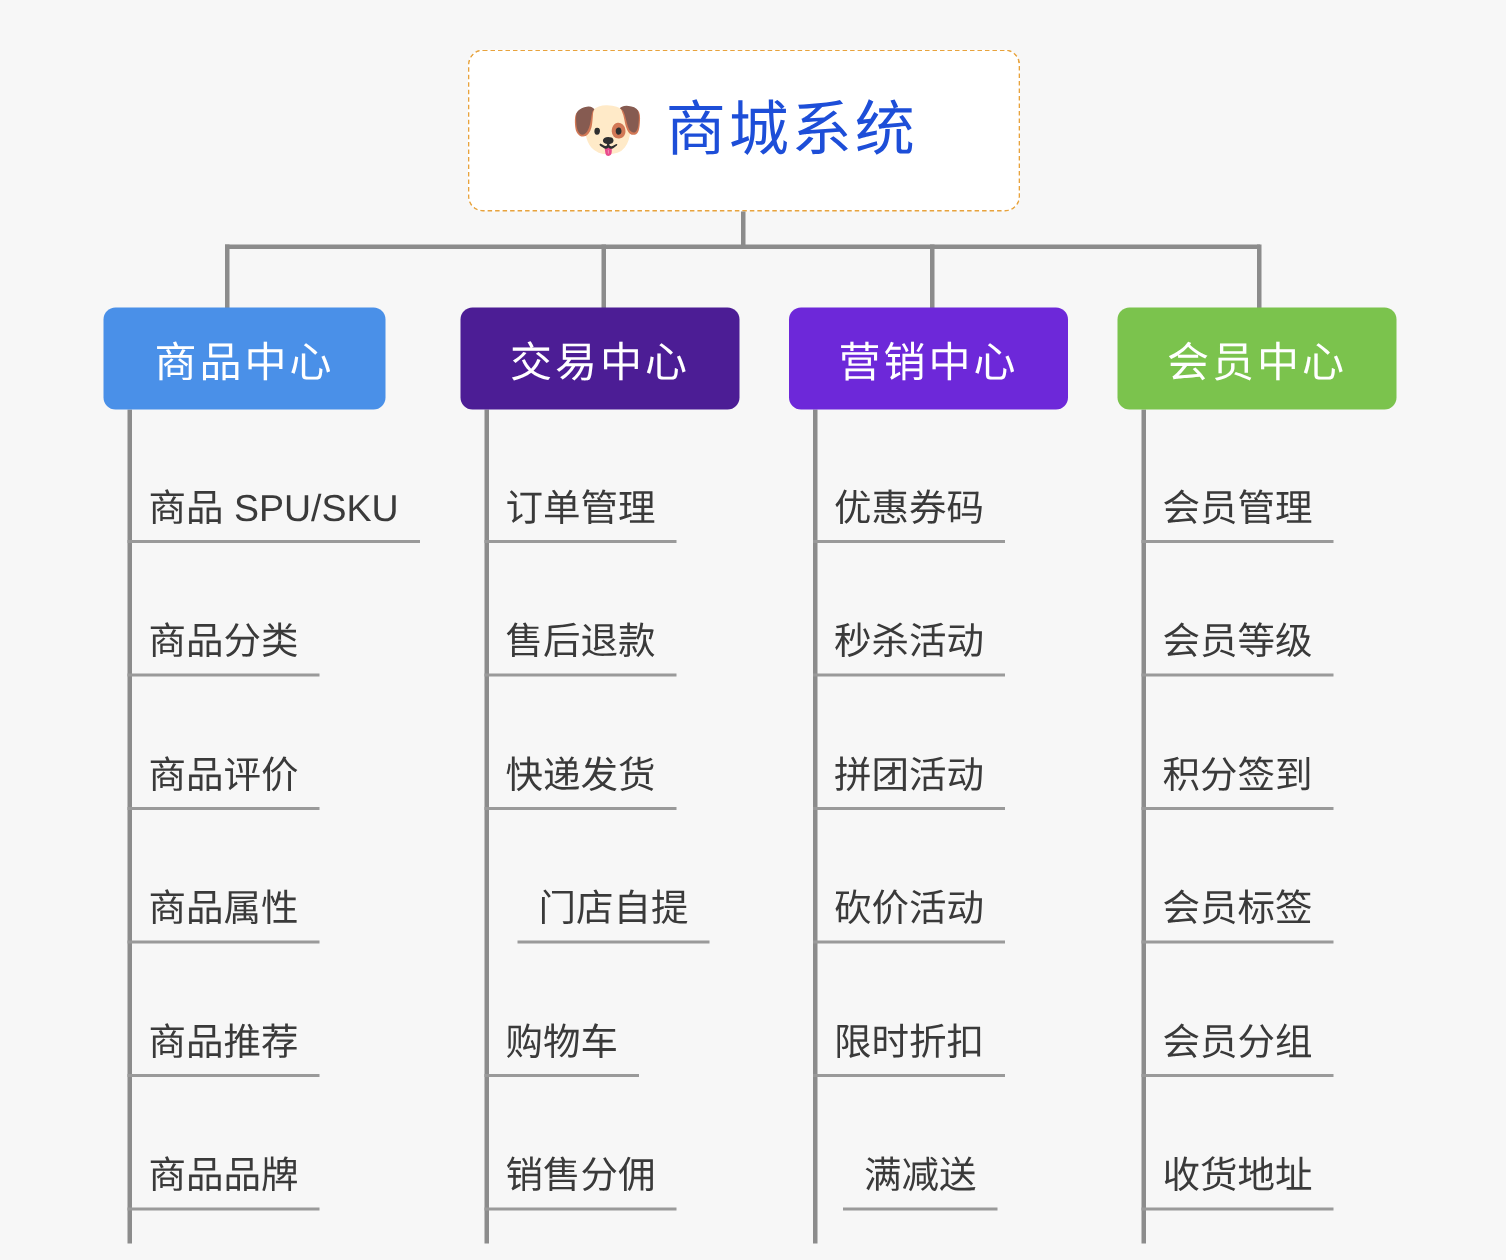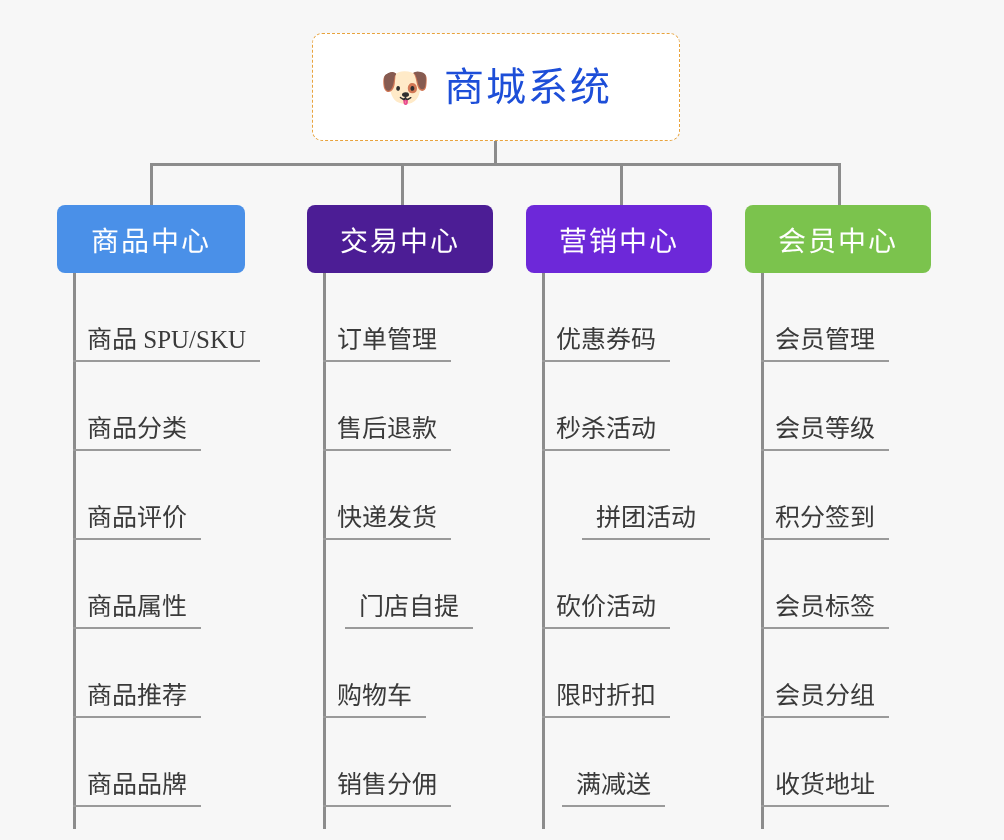--- a/index.html
+++ b/index.html
@@ -84,21 +84,20 @@
     width: 3px;
     background: #8c8c8c;
     top: 68px;
   }
 
   .items {
     position: relative;
     margin: 0;
     padding: 0;
     list-style: none;
-    font-family: Liberation Serif, serif;
   }
   .item {
     position: absolute;
     height: 89px;
     display: flex;
     align-items: flex-end;
     box-sizing: border-box;
   }
   .item-label {
     display: inline-block;
@@ -120,21 +119,21 @@
     <span class="root-title">商城系统</span>
   </div>
 
   <div class="conn conn-v" style="left:494px; top:141px; height:24px;"></div>
   <div class="conn conn-h" style="left:150px; top:163px; width:690px;"></div>
   <div class="conn conn-v" style="left:150px; top:163px; height:44px;"></div>
   <div class="conn conn-v" style="left:401px; top:163px; height:44px;"></div>
   <div class="conn conn-v" style="left:620px; top:163px; height:44px;"></div>
   <div class="conn conn-v" style="left:838px; top:163px; height:44px;"></div>
 
-  <div class="column" style="left:57px; width:188px;">
+  <div class="column" style="left:69px; width:188px;">
     <div class="cat-header" style="width:188px; background:#4a90e8;">
       <span>商品中心</span>
     </div>
     <div class="spine" style="left:16px; height:556px;"></div>
     <ul class="items" style="height:556px;">
       <li class="item" style="left:16px; top:0px;">
         <span class="item-label">商品 SPU/SKU</span>
       </li>
       <li class="item" style="left:16px; top:89px;">
         <span class="item-label">商品分类</span>
@@ -186,21 +185,21 @@
       <span>营销中心</span>
     </div>
     <div class="spine" style="left:16px; height:556px;"></div>
     <ul class="items" style="height:556px;">
       <li class="item" style="left:16px; top:0px;">
         <span class="item-label">优惠券码</span>
       </li>
       <li class="item" style="left:16px; top:89px;">
         <span class="item-label">秒杀活动</span>
       </li>
-      <li class="item" style="left:16px; top:178px;padding-left:40px;">
+      <li class="item" style="left:16px; top:178px;">
         <span class="item-label">拼团活动</span>
       </li>
       <li class="item" style="left:16px; top:267px;">
         <span class="item-label">砍价活动</span>
       </li>
       <li class="item" style="left:16px; top:356px;">
         <span class="item-label">限时折扣</span>
       </li>
       <li class="item" style="left:16px; top:445px;padding-left:20px;">
         <span class="item-label">满减送</span>

